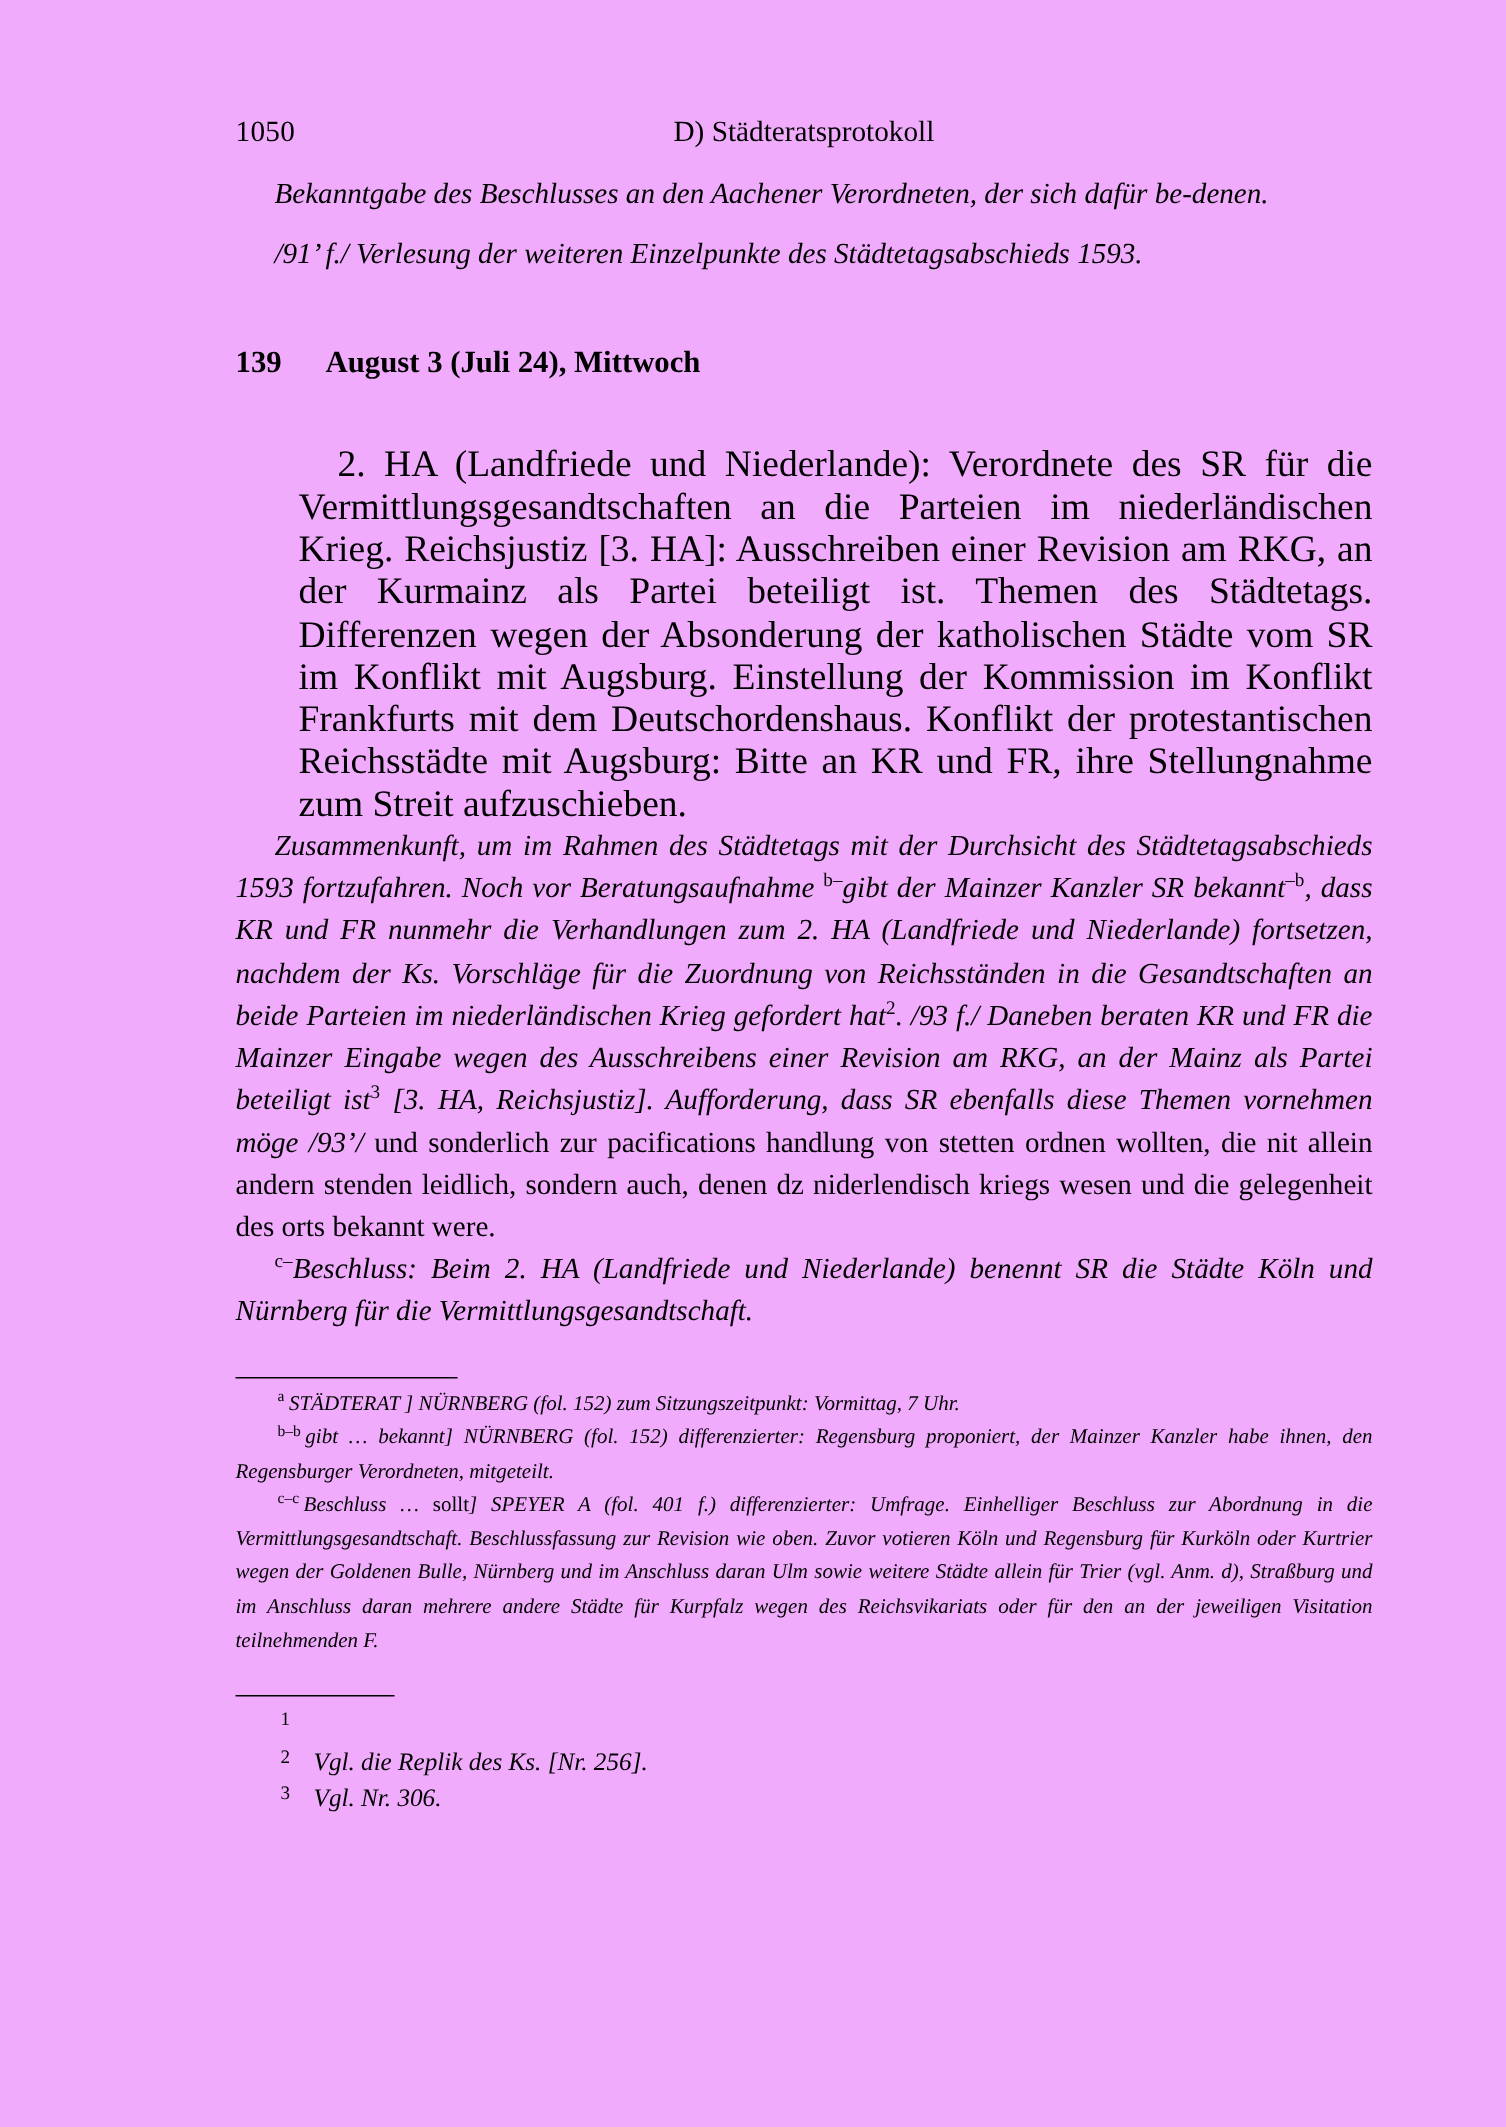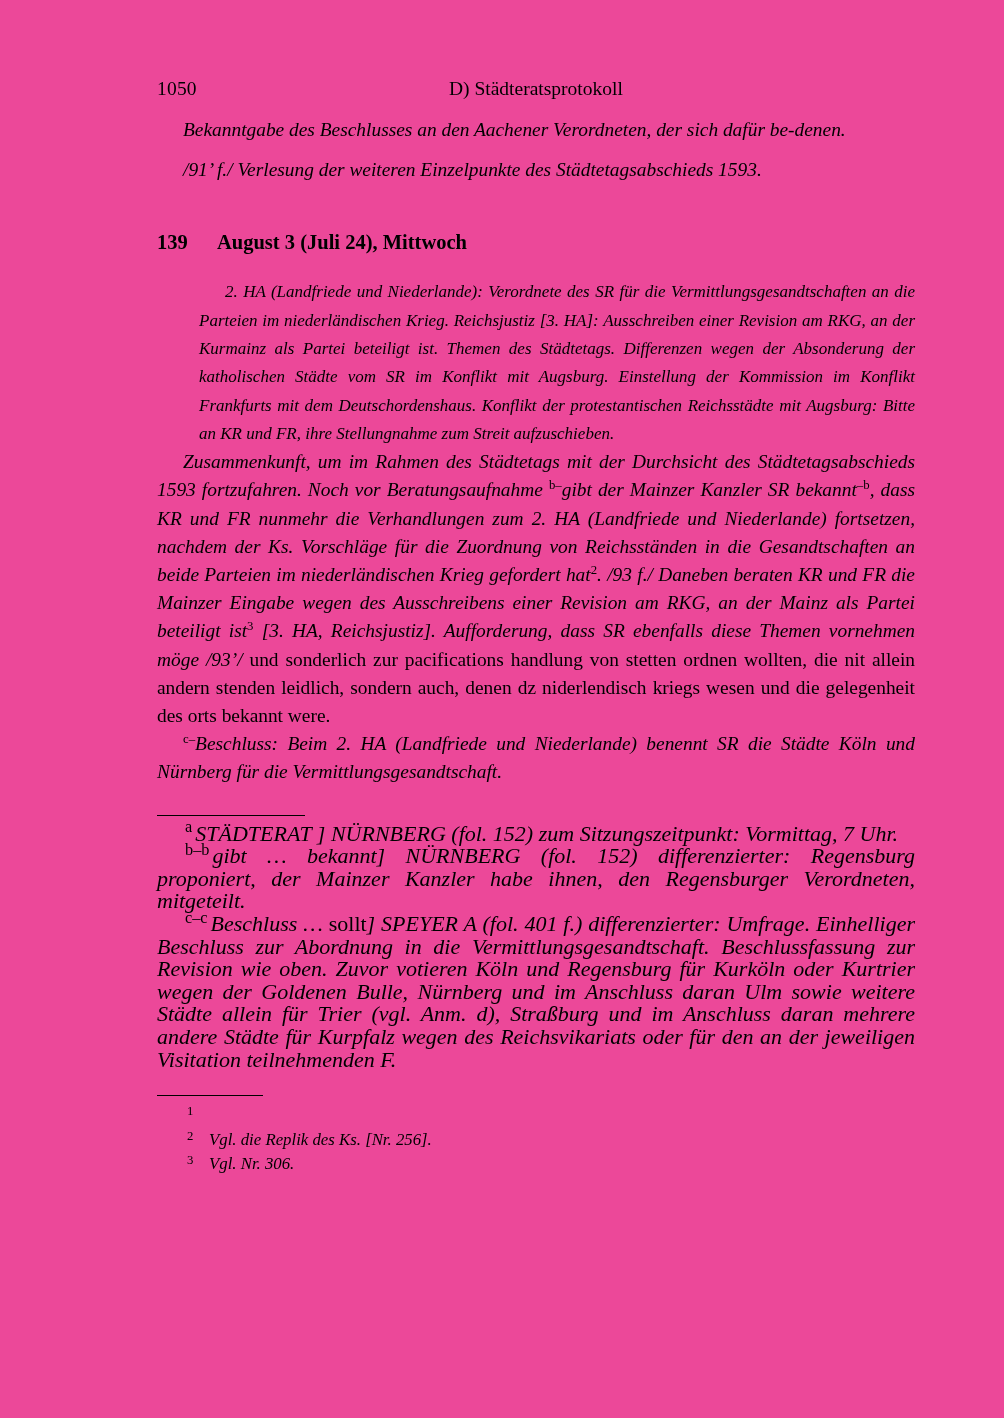--- a/index.html
+++ b/index.html
@@ -8,21 +8,21 @@
     background: #ffffff;
   }
   body {
     font-family: "Liberation Serif", "DejaVu Serif", serif;
     color: #000000;
   }
   .page {
     position: relative;
     width: 1004px;
     height: 1418px;
-    background: #ec4899;
+    background: #f0abfc;
     overflow: hidden;
     box-sizing: border-box;
   }
   .content {
     position: absolute;
     left: 157px;
     top: 74px;
     width: 758px;
   }
 
@@ -90,26 +90,25 @@
   }
   .sec-head .ttl {
     position: absolute;
     left: 60px;
     top: 0;
     white-space: nowrap;
   }
 
   
   .regest {
-    margin-top: 22px;
+    margin-top: 40px;
     margin-left: 42px;
     width: 716px;
-    font-size: 17px;
+    font-size: 25px;
     line-height: 28.3px;
-    font-style: italic;
     text-align: justify;
     text-indent: 26px;
   }
 
   
   .rec-start {
     margin-top: 30px;
   }
 
   sup.note {
@@ -128,21 +127,21 @@
     margin-bottom: 7px;
   }
   .rule2 {
     width: 106px;
     height: 1px;
     background: #000;
     margin-top: 24px;
     margin-bottom: 7px;
   }
   .app {
-    font-size: 22px;
+    font-size: 14px;
     line-height: 22.6px;
     font-style: italic;
     text-align: justify;
     width: 758px;
   }
   .app p {
     text-indent: 0;
   }
   .app .marker {
     font-style: normal;

